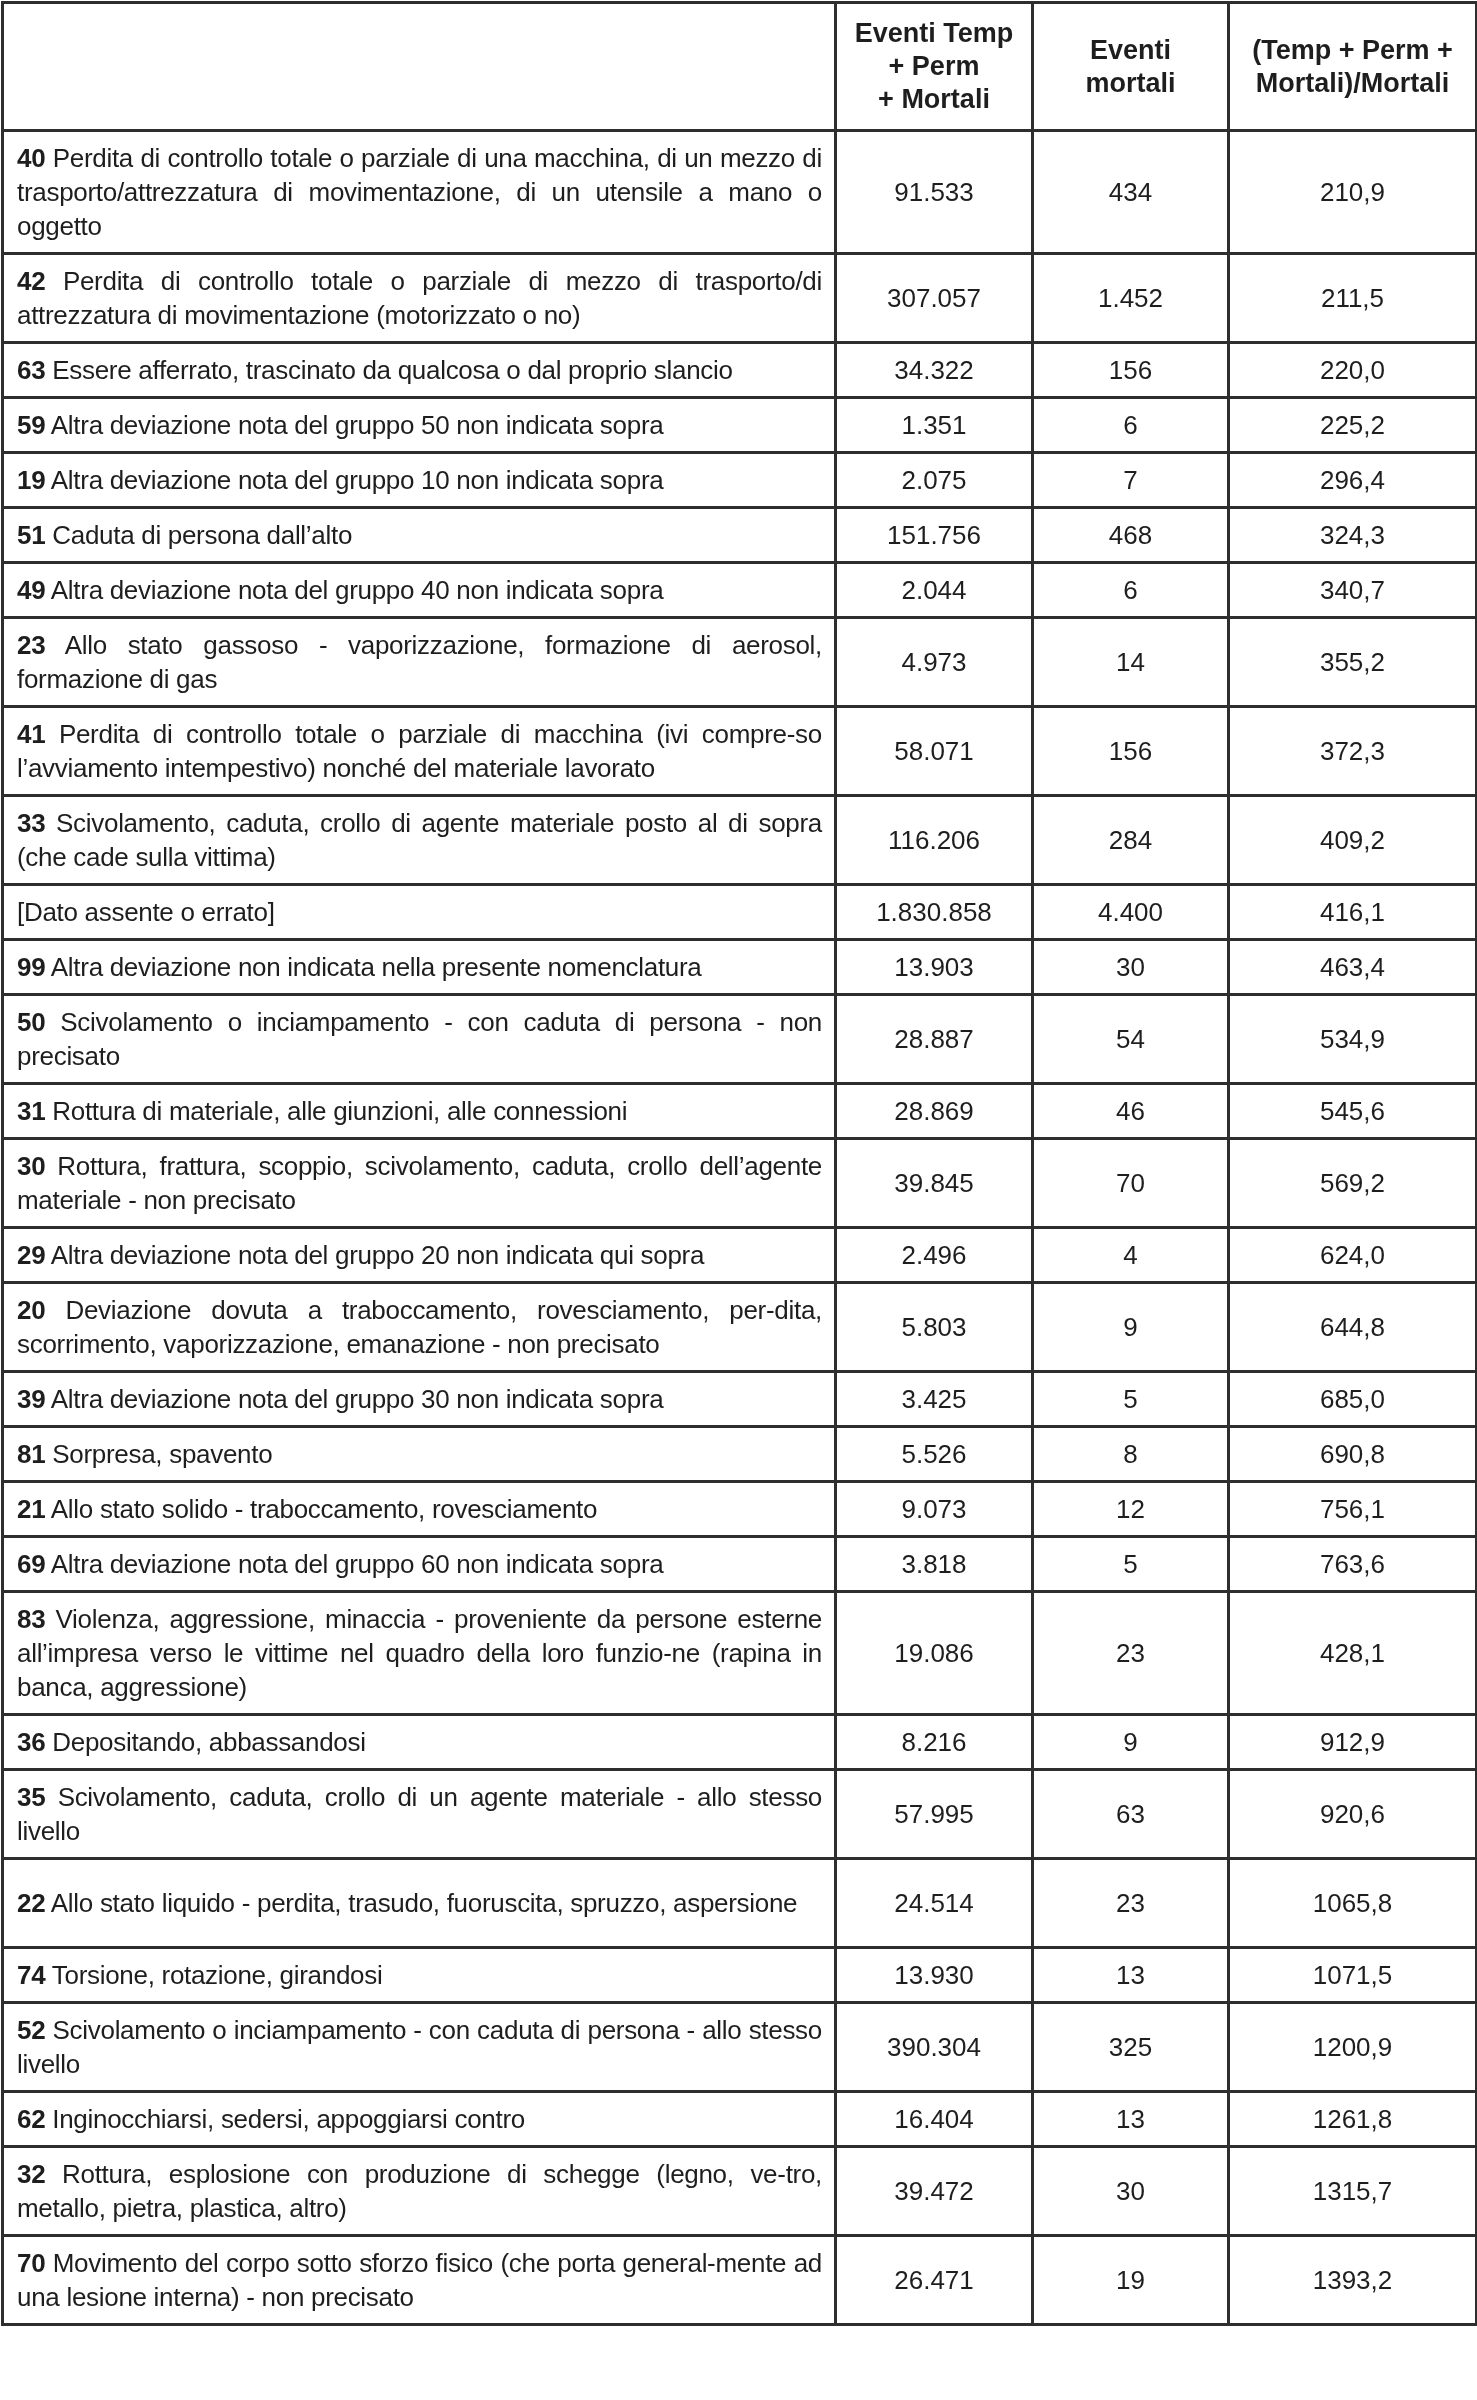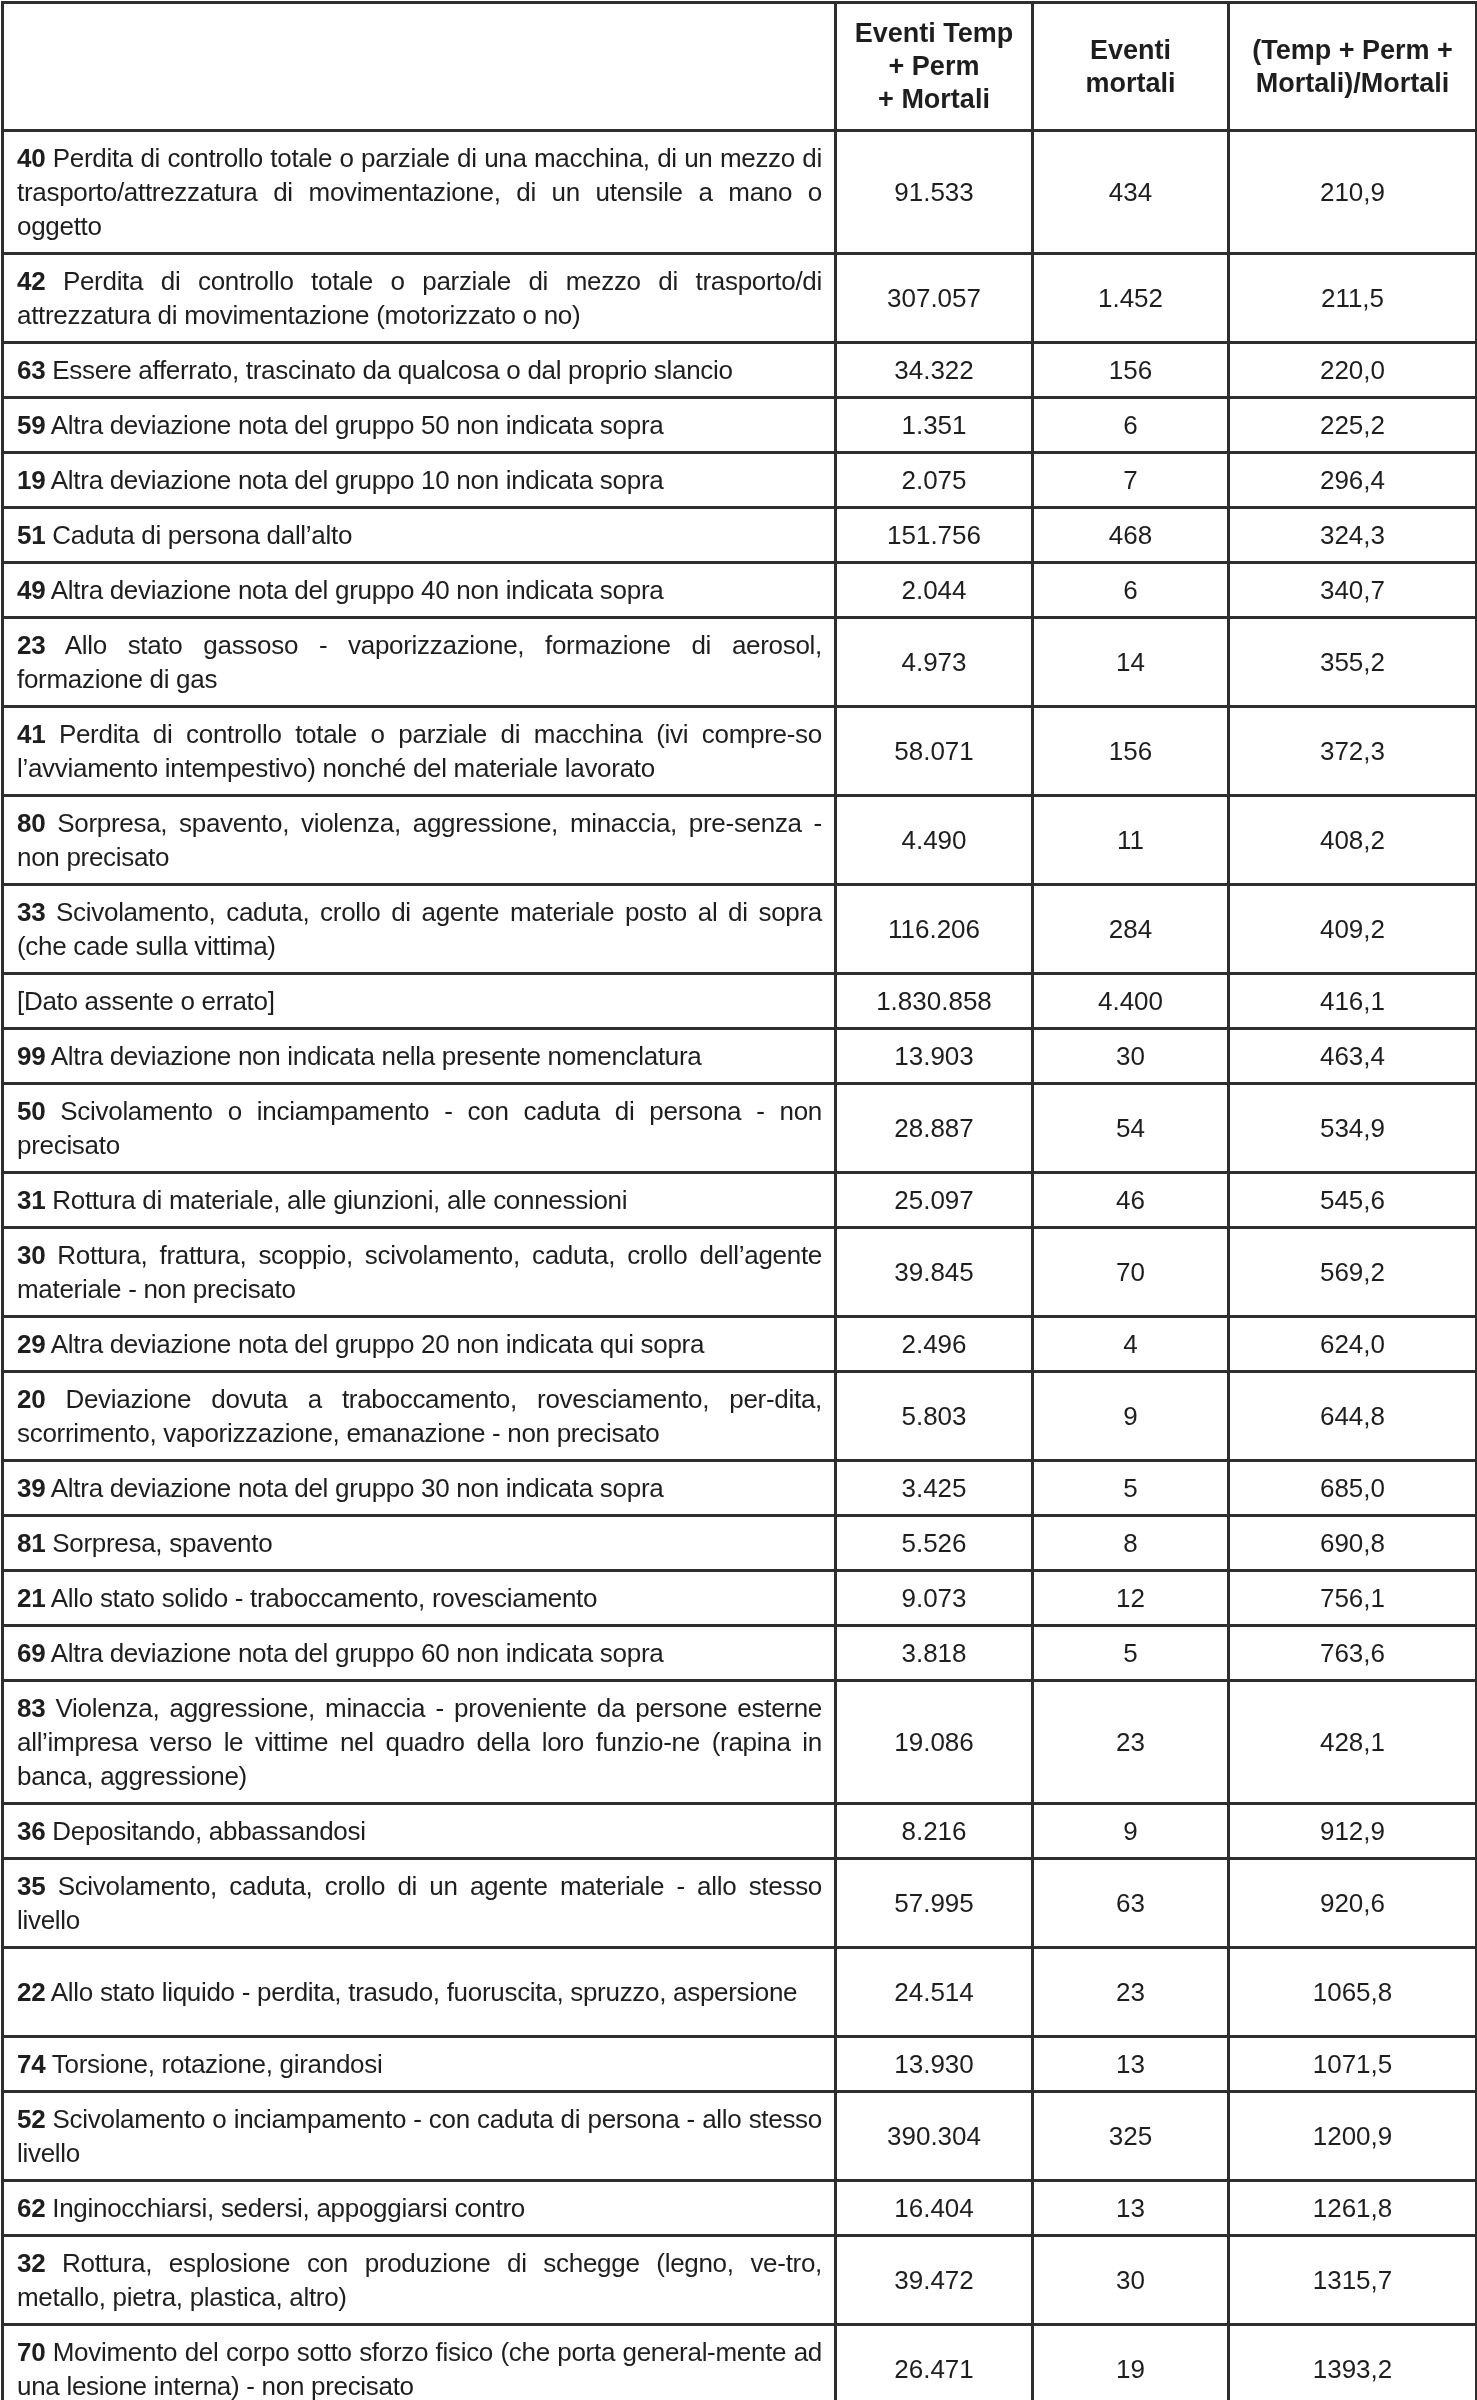--- a/index.html
+++ b/index.html
@@ -106,26 +106,20 @@
         <td class="num">14</td>
         <td class="num">355,2</td>
       </tr>
       <tr class="h2">
         <td class="desc"><span class="code">41</span> <span>Perdita di controllo totale o parziale di macchina (ivi compre-so l’avviamento intempestivo) nonché del materiale lavorato</span></td>
         <td class="num">58.071</td>
         <td class="num">156</td>
         <td class="num">372,3</td>
       </tr>
       <tr class="h2">
-        <td class="desc"><span class="code">80</span> <span>Sorpresa, spavento, violenza, aggressione, minaccia, pre-senza - non precisato</span></td>
-        <td class="num">4.490</td>
-        <td class="num">11</td>
-        <td class="num">408,2</td>
-      </tr>
-      <tr class="h2">
         <td class="desc"><span class="code">33</span> <span>Scivolamento, caduta, crollo di agente materiale posto al di sopra (che cade sulla vittima)</span></td>
         <td class="num">116.206</td>
         <td class="num">284</td>
         <td class="num">409,2</td>
       </tr>
       <tr class="h1">
         <td class="desc"><span class="code"></span><span>[Dato assente o errato]</span></td>
         <td class="num">1.830.858</td>
         <td class="num">4.400</td>
         <td class="num">416,1</td>
@@ -137,21 +131,21 @@
         <td class="num">463,4</td>
       </tr>
       <tr class="h2">
         <td class="desc"><span class="code">50</span> <span>Scivolamento o inciampamento - con caduta di persona - non precisato</span></td>
         <td class="num">28.887</td>
         <td class="num">54</td>
         <td class="num">534,9</td>
       </tr>
       <tr class="h1">
         <td class="desc"><span class="code">31</span> <span>Rottura di materiale, alle giunzioni, alle connessioni</span></td>
-        <td class="num">25.097</td>
+        <td class="num">28.869</td>
         <td class="num">46</td>
         <td class="num">545,6</td>
       </tr>
       <tr class="h2">
         <td class="desc"><span class="code">30</span> <span>Rottura, frattura, scoppio, scivolamento, caduta, crollo dell’agente materiale - non precisato</span></td>
         <td class="num">39.845</td>
         <td class="num">70</td>
         <td class="num">569,2</td>
       </tr>
       <tr class="h1">

